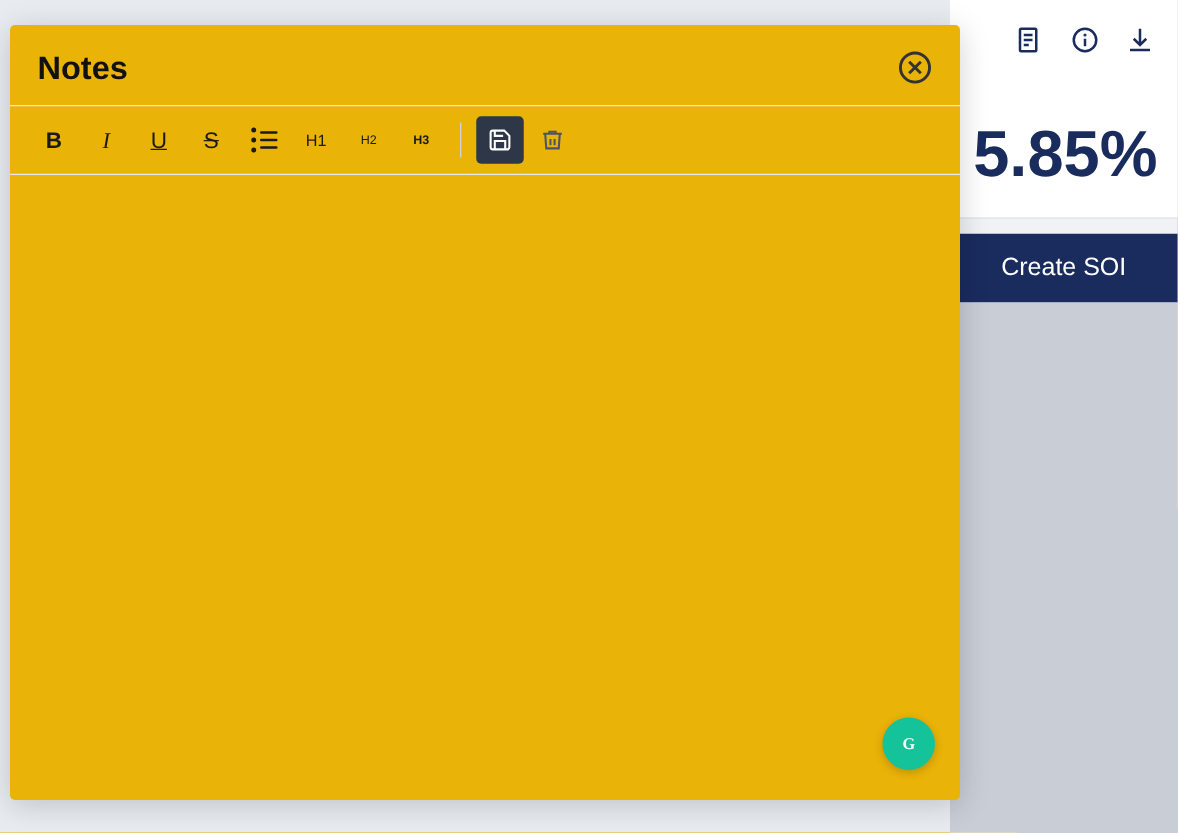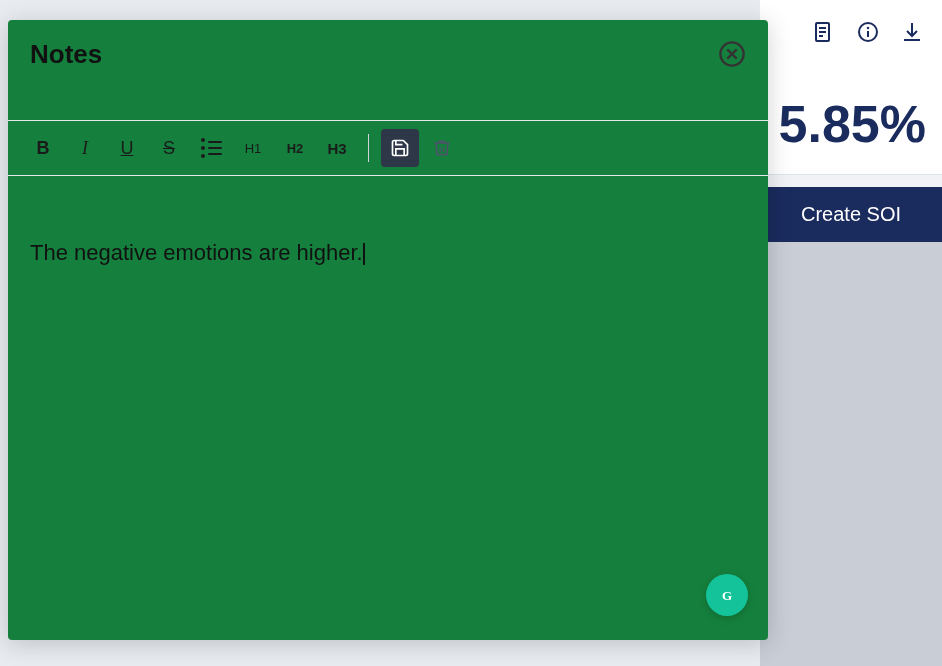--- a/index.html
+++ b/index.html
@@ -74,27 +74,26 @@
       flex: 1;
       background: #c8cdd6;
     }
 
     
     .notes-panel {
       position: absolute;
       top: 20px;
       left: 8px;
       width: 760px;
-      background: #15803d;
+      background: #eab308;
       border-radius: 4px;
       box-shadow: 0 4px 24px rgba(0,0,0,0.18);
       display: flex;
       flex-direction: column;
       min-height: 620px;
-      gap: 36px;
     }
 
     .notes-header {
       display: flex;
       align-items: center;
       justify-content: space-between;
       padding: 18px 20px 14px 22px;
     }
 
     .notes-title {
@@ -139,22 +138,22 @@
       color: #1a1a1a;
       background: none;
       border: none;
     }
 
     .toolbar-btn.bold { font-weight: 900; font-size: 18px; }
     .toolbar-btn.italic { font-style: italic; font-size: 18px; font-family: Georgia, serif; }
     .toolbar-btn.underline { text-decoration: underline; font-size: 18px; }
     .toolbar-btn.strike { text-decoration: line-through; font-size: 18px; }
     .toolbar-btn.h1 { font-size: 13px; font-weight: 400; }
-    .toolbar-btn.h2 { font-size: 13px; font-weight: 700; }
-    .toolbar-btn.h3 { font-size: 15px; font-weight: 700; }
+    .toolbar-btn.h2 { font-size: 10px; font-weight: 400; }
+    .toolbar-btn.h3 { font-size: 10px; font-weight: 700; }
 
     .toolbar-separator {
       width: 1px;
       height: 28px;
       background: #d0d5dd;
       margin: 0 8px;
     }
 
     .toolbar-btn.save-btn {
       background: #2d3748;
@@ -323,23 +322,20 @@
       <svg width="20" height="20" viewBox="0 0 24 24" fill="none" stroke="#4a5568" stroke-width="2">
         <polyline points="3 6 5 6 21 6"></polyline>
         <path d="M19 6l-1 14H6L5 6"></path>
         <path d="M10 11v6M14 11v6"></path>
         <path d="M9 6V4h6v2"></path>
       </svg>
     </button>
   </div>
 
   <div class="notes-body">
-    <div class="note-text">
-      <span>The negative emotions are higher.</span><span class="cursor-blink"></span>
-    </div>
 
     <div class="grammarly-badge">
       <svg viewBox="0 0 40 40" fill="none">
         <circle cx="20" cy="20" r="20" fill="#15c39a"></circle>
         <text x="50%" y="56%" dominant-baseline="middle" text-anchor="middle" fill="white" font-size="20" font-weight="700" font-family="Georgia, serif">G</text>
       </svg>
     </div>
   </div>
 </div>
 

